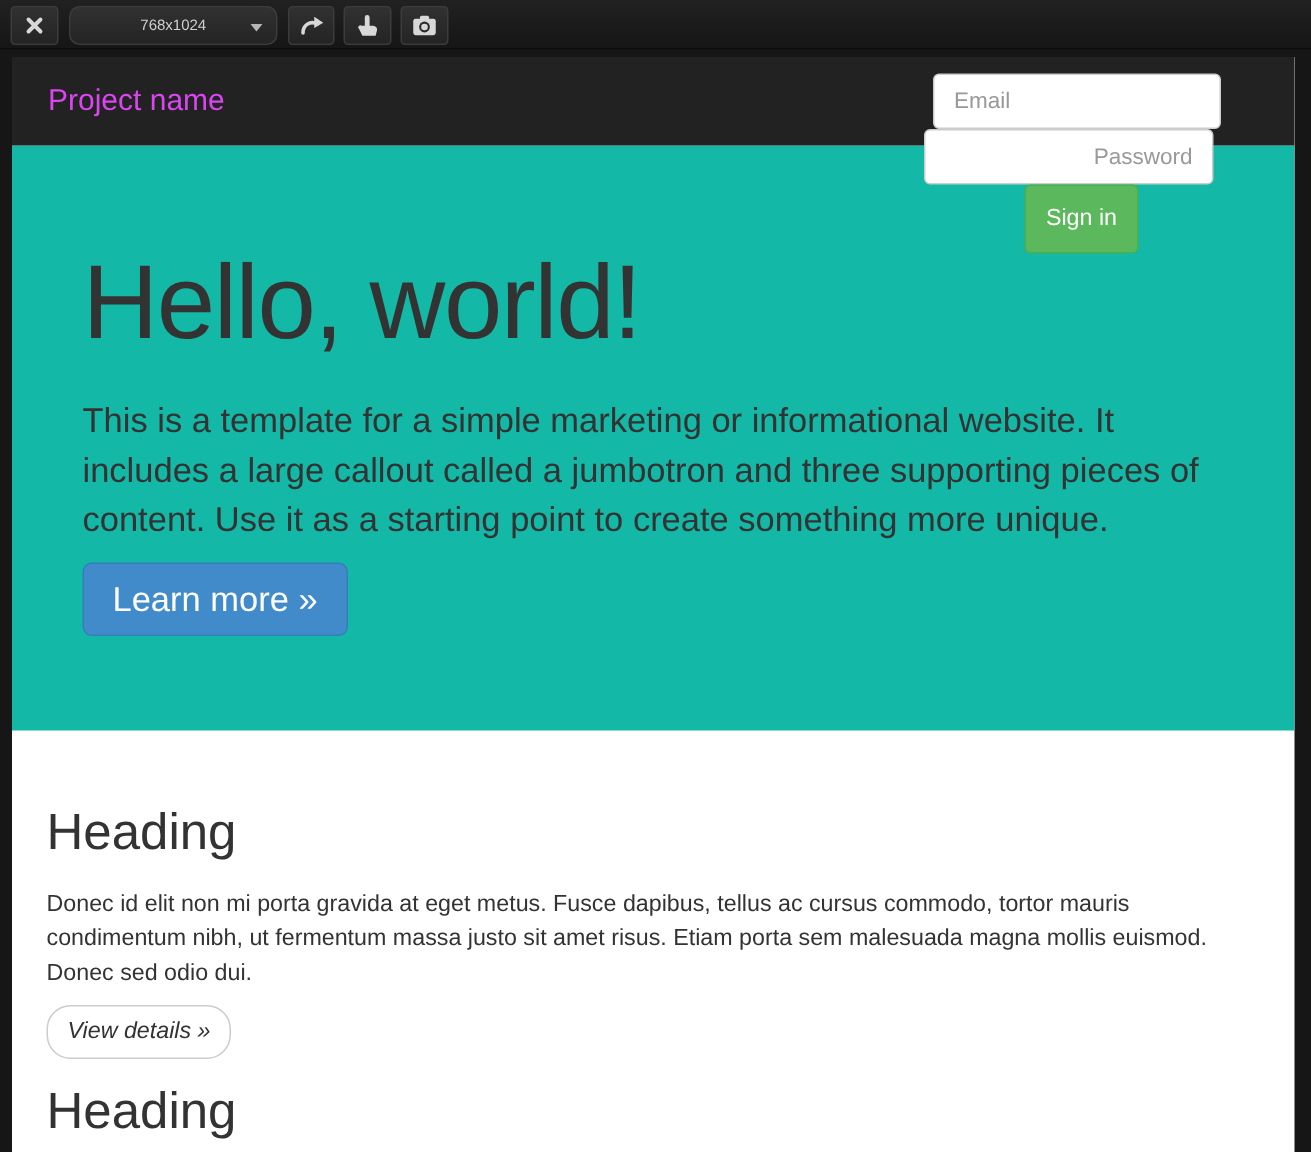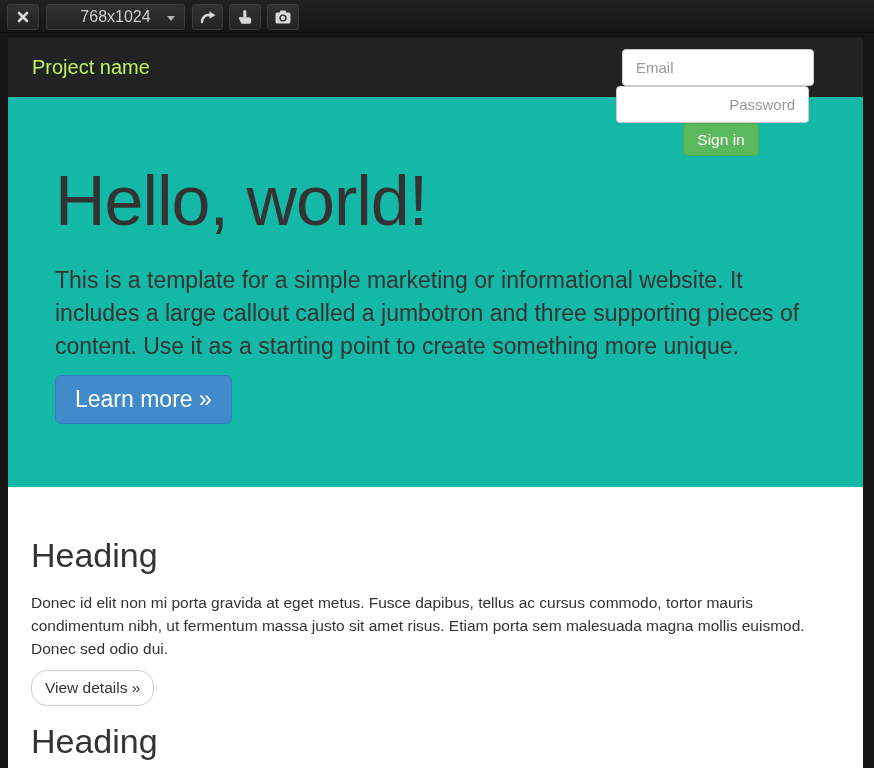--- a/index.html
+++ b/index.html
@@ -17,54 +17,54 @@
     border-bottom:1px solid #0d0d0d;
   }
   .tb-btn {
     position:absolute; top:4px; height:26px;
     background:linear-gradient(#313131,#242424);
     border:1px solid #3c3c3c; border-radius:3px;
     color:#d8d8d8; display:flex; align-items:center; justify-content:center;
     cursor:pointer;
   }
   .tb-close  { left:7px;   width:32px; }
-  .tb-select { left:46px;  width:139px; font-size:16px; color:#cfcfcf; }
+  .tb-select { left:46px;  width:139px; font-size:10px; color:#cfcfcf;border-radius:7px; }
   .tb-rotate { left:192px; width:31px; }
   .tb-touch  { left:229px; width:32px; }
   .tb-camera { left:267px; width:32px; }
   .tb-select .caret {
     position:absolute; right:9px; top:11px; width:0; height:0;
     border-left:4px solid transparent; border-right:4px solid transparent;
     border-top:5px solid #b5b5b5;
   }
   .tb-icon { display:block; }
 
   
   .viewport {
     position:absolute; left:8px; top:38px; width:855px; height:730px;
     background:#ffffff; overflow:hidden;
   }
 
   
   .navbar { position:relative; height:59px; background:#222222; }
   .brand {
     position:absolute; left:24px; top:0; line-height:59px;
-    font-size:20px; color:#bef264; text-decoration:none; cursor:pointer;
+    font-size:20px; color:#d946ef; text-decoration:none; cursor:pointer;
   }
   .nav-form { position:absolute; right:37px; top:11px; display:flex; align-items:center;flex-direction:column; }
   .nav-input {
     height:37px; border:1px solid #cccccc; border-radius:4px;
     padding:0 13px; font-size:15px; color:#555;
     font-family:"Liberation Sans", sans-serif; outline:none;
   }
   .nav-input::placeholder { color:#999; opacity:1; }
   .input-email { width:192px; margin-right:6px; }
   .input-password { width:193px; margin-right:17px;text-align:right; }
   .btn-signin {
-    height:33px; padding:0 13px; font-size:15.5px; color:#fff;
+    height:46px; padding:0 13px; font-size:15.5px; color:#fff;
     background:#5cb85c; border:1px solid #4cae4c; border-radius:4px;
     font-family:"Liberation Sans", sans-serif; cursor:pointer;
   }
 
   
   .jumbotron { background:#14b8a6; padding:42px 55px 63px 47px; }
   .jumbotron h1 {
     margin-top:24px; font-size:70px; line-height:77px;
     font-weight:normal; color:#333333; letter-spacing:-1px;
   }
@@ -86,21 +86,21 @@
   }
   .h2-first { margin-top:50px; }
   .content p {
     margin-top:17px; font-size:15.5px; line-height:23px;
     color:#333333; max-width:795px;
   }
   .btn-view {
     display:inline-block; margin-top:10px; padding:8px 13px;
     font-size:15.5px; line-height:18px; color:#333333;
     background:#ffffff; border:1px solid #cccccc; border-radius:16px;
-    text-decoration:none; cursor:pointer; font-family:"Liberation Sans", sans-serif;
+    text-decoration:none; cursor:pointer; font-family:"Liberation Sans", sans-serif;font-style:italic;
   }
   .h2-second { margin-top:17px; }
 </style>
 </head>
 <body>
 
 <div class="toolbar">
   <div class="tb-btn tb-close">
     <svg class="tb-icon" width="12" height="12" viewBox="0 0 12 12">
       <path d="M2 2 L10 10 M10 2 L2 10" stroke="#d8d8d8" stroke-width="2.6" stroke-linecap="round"></path>

